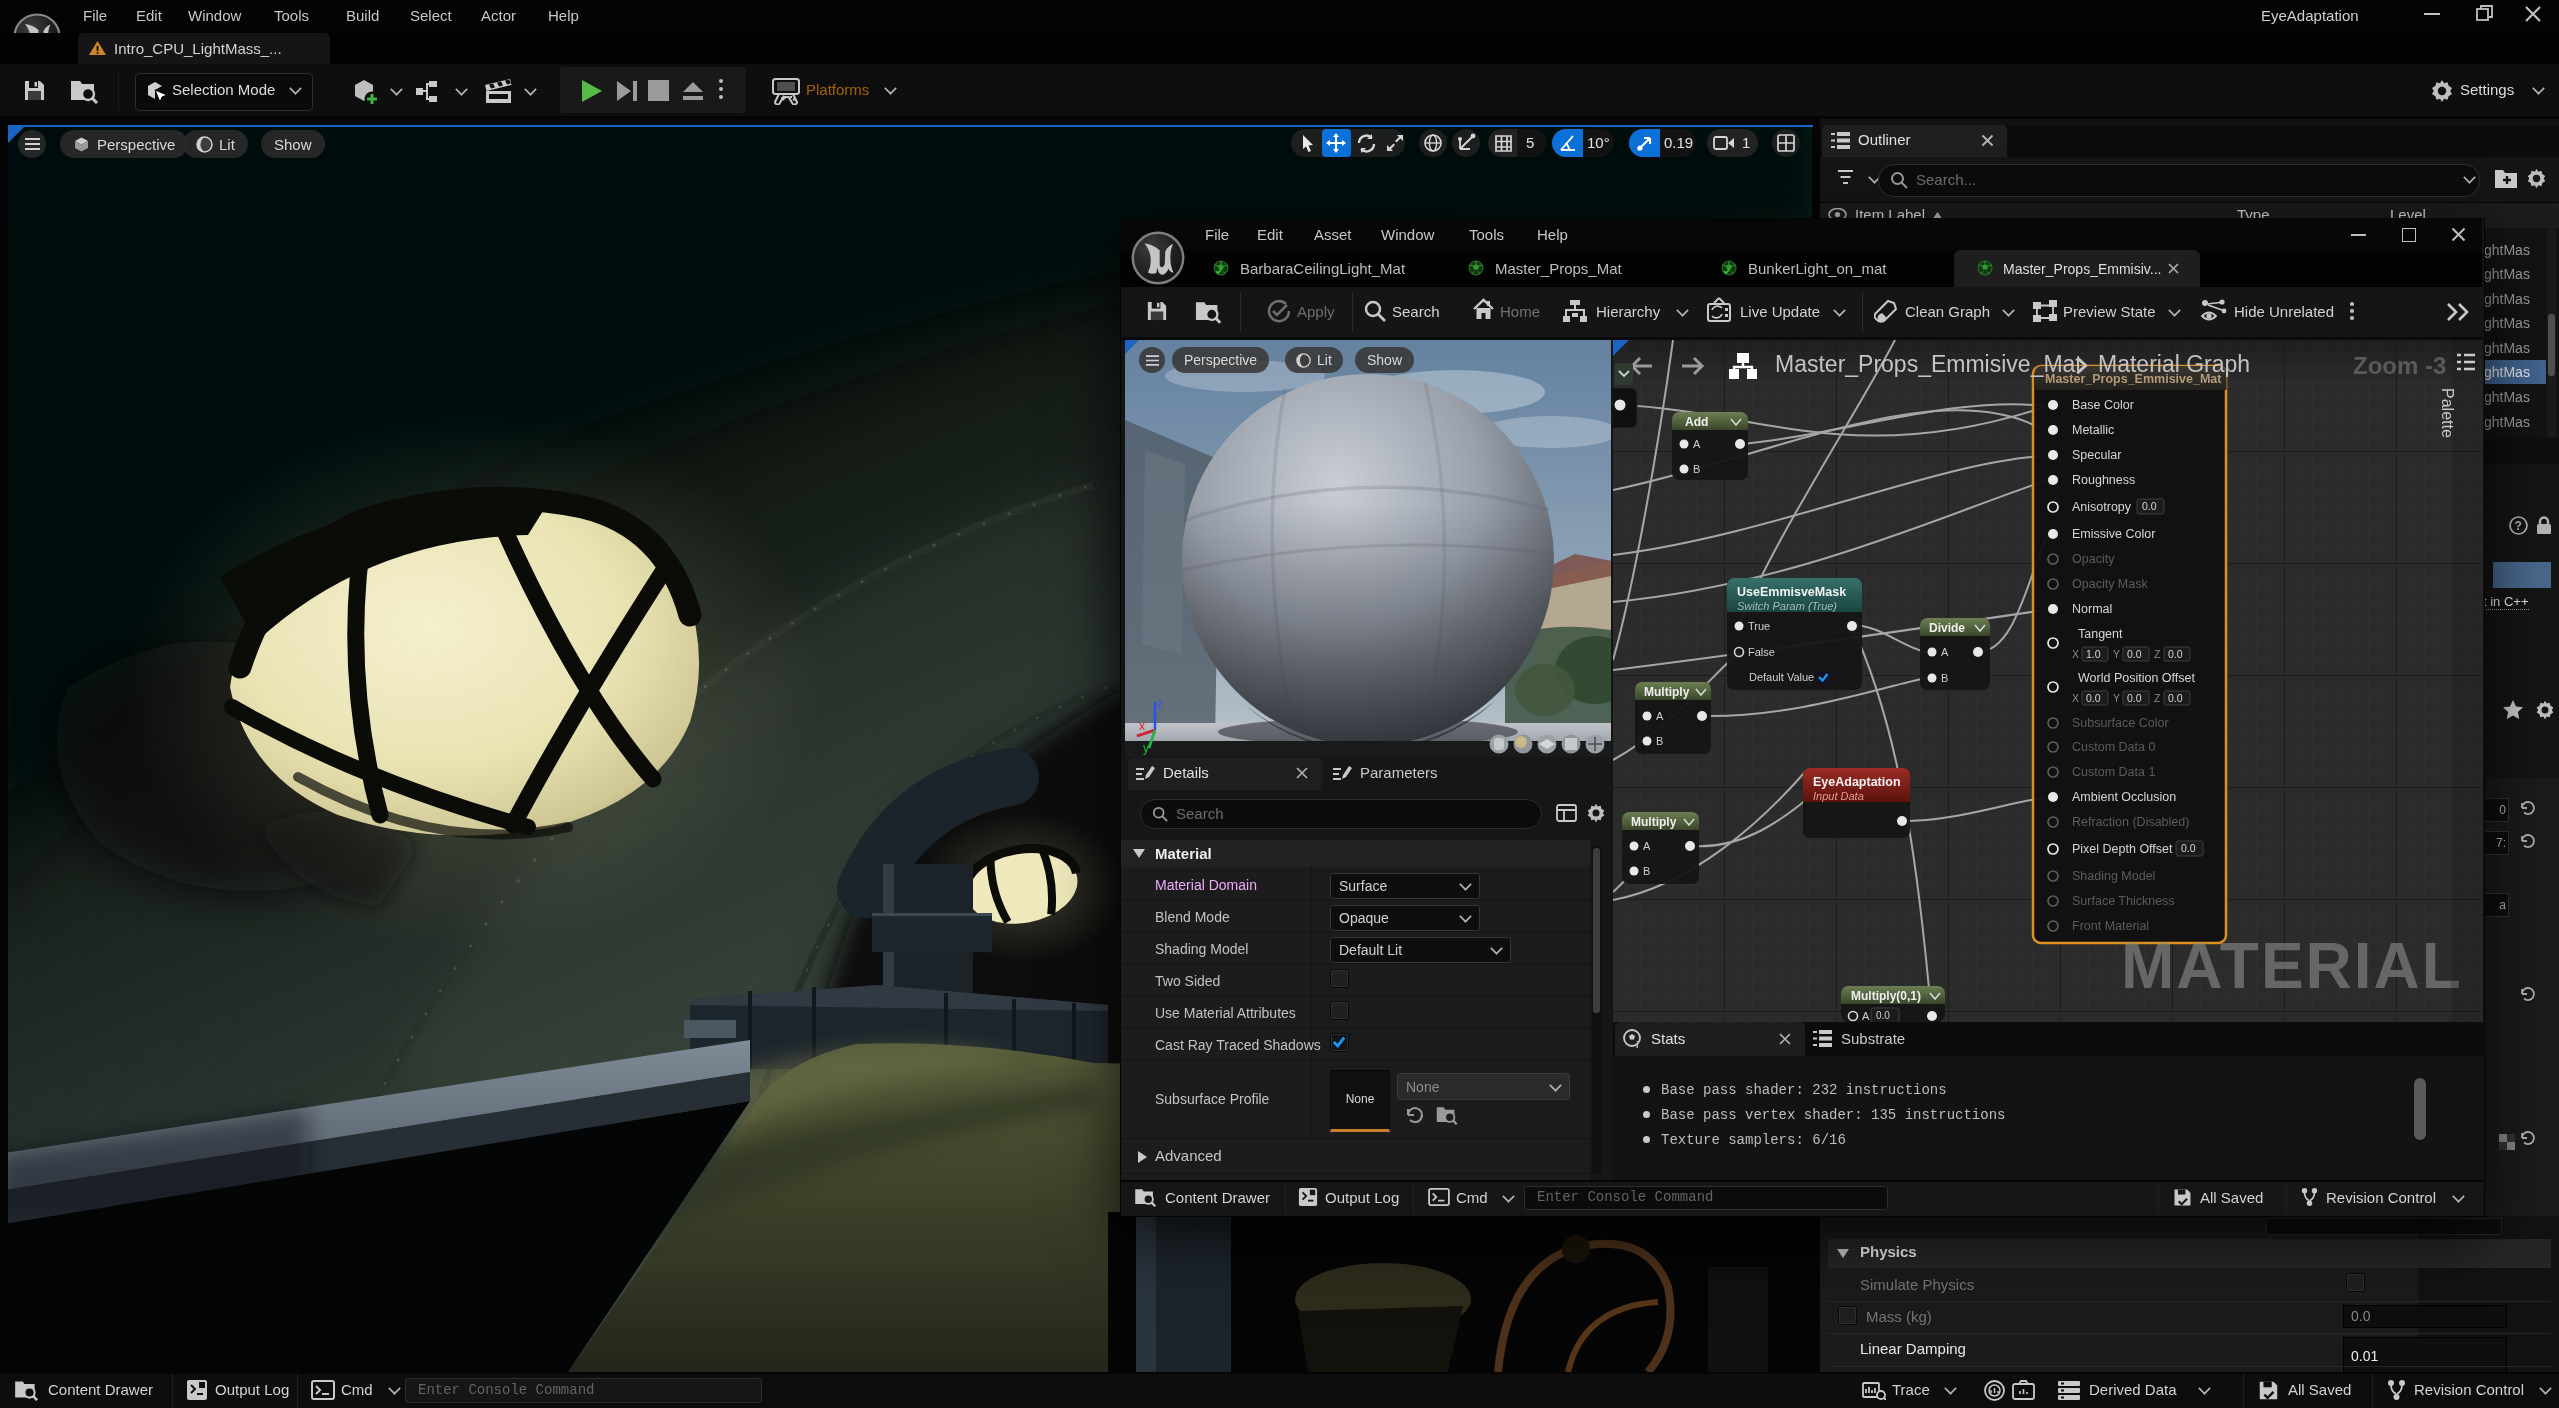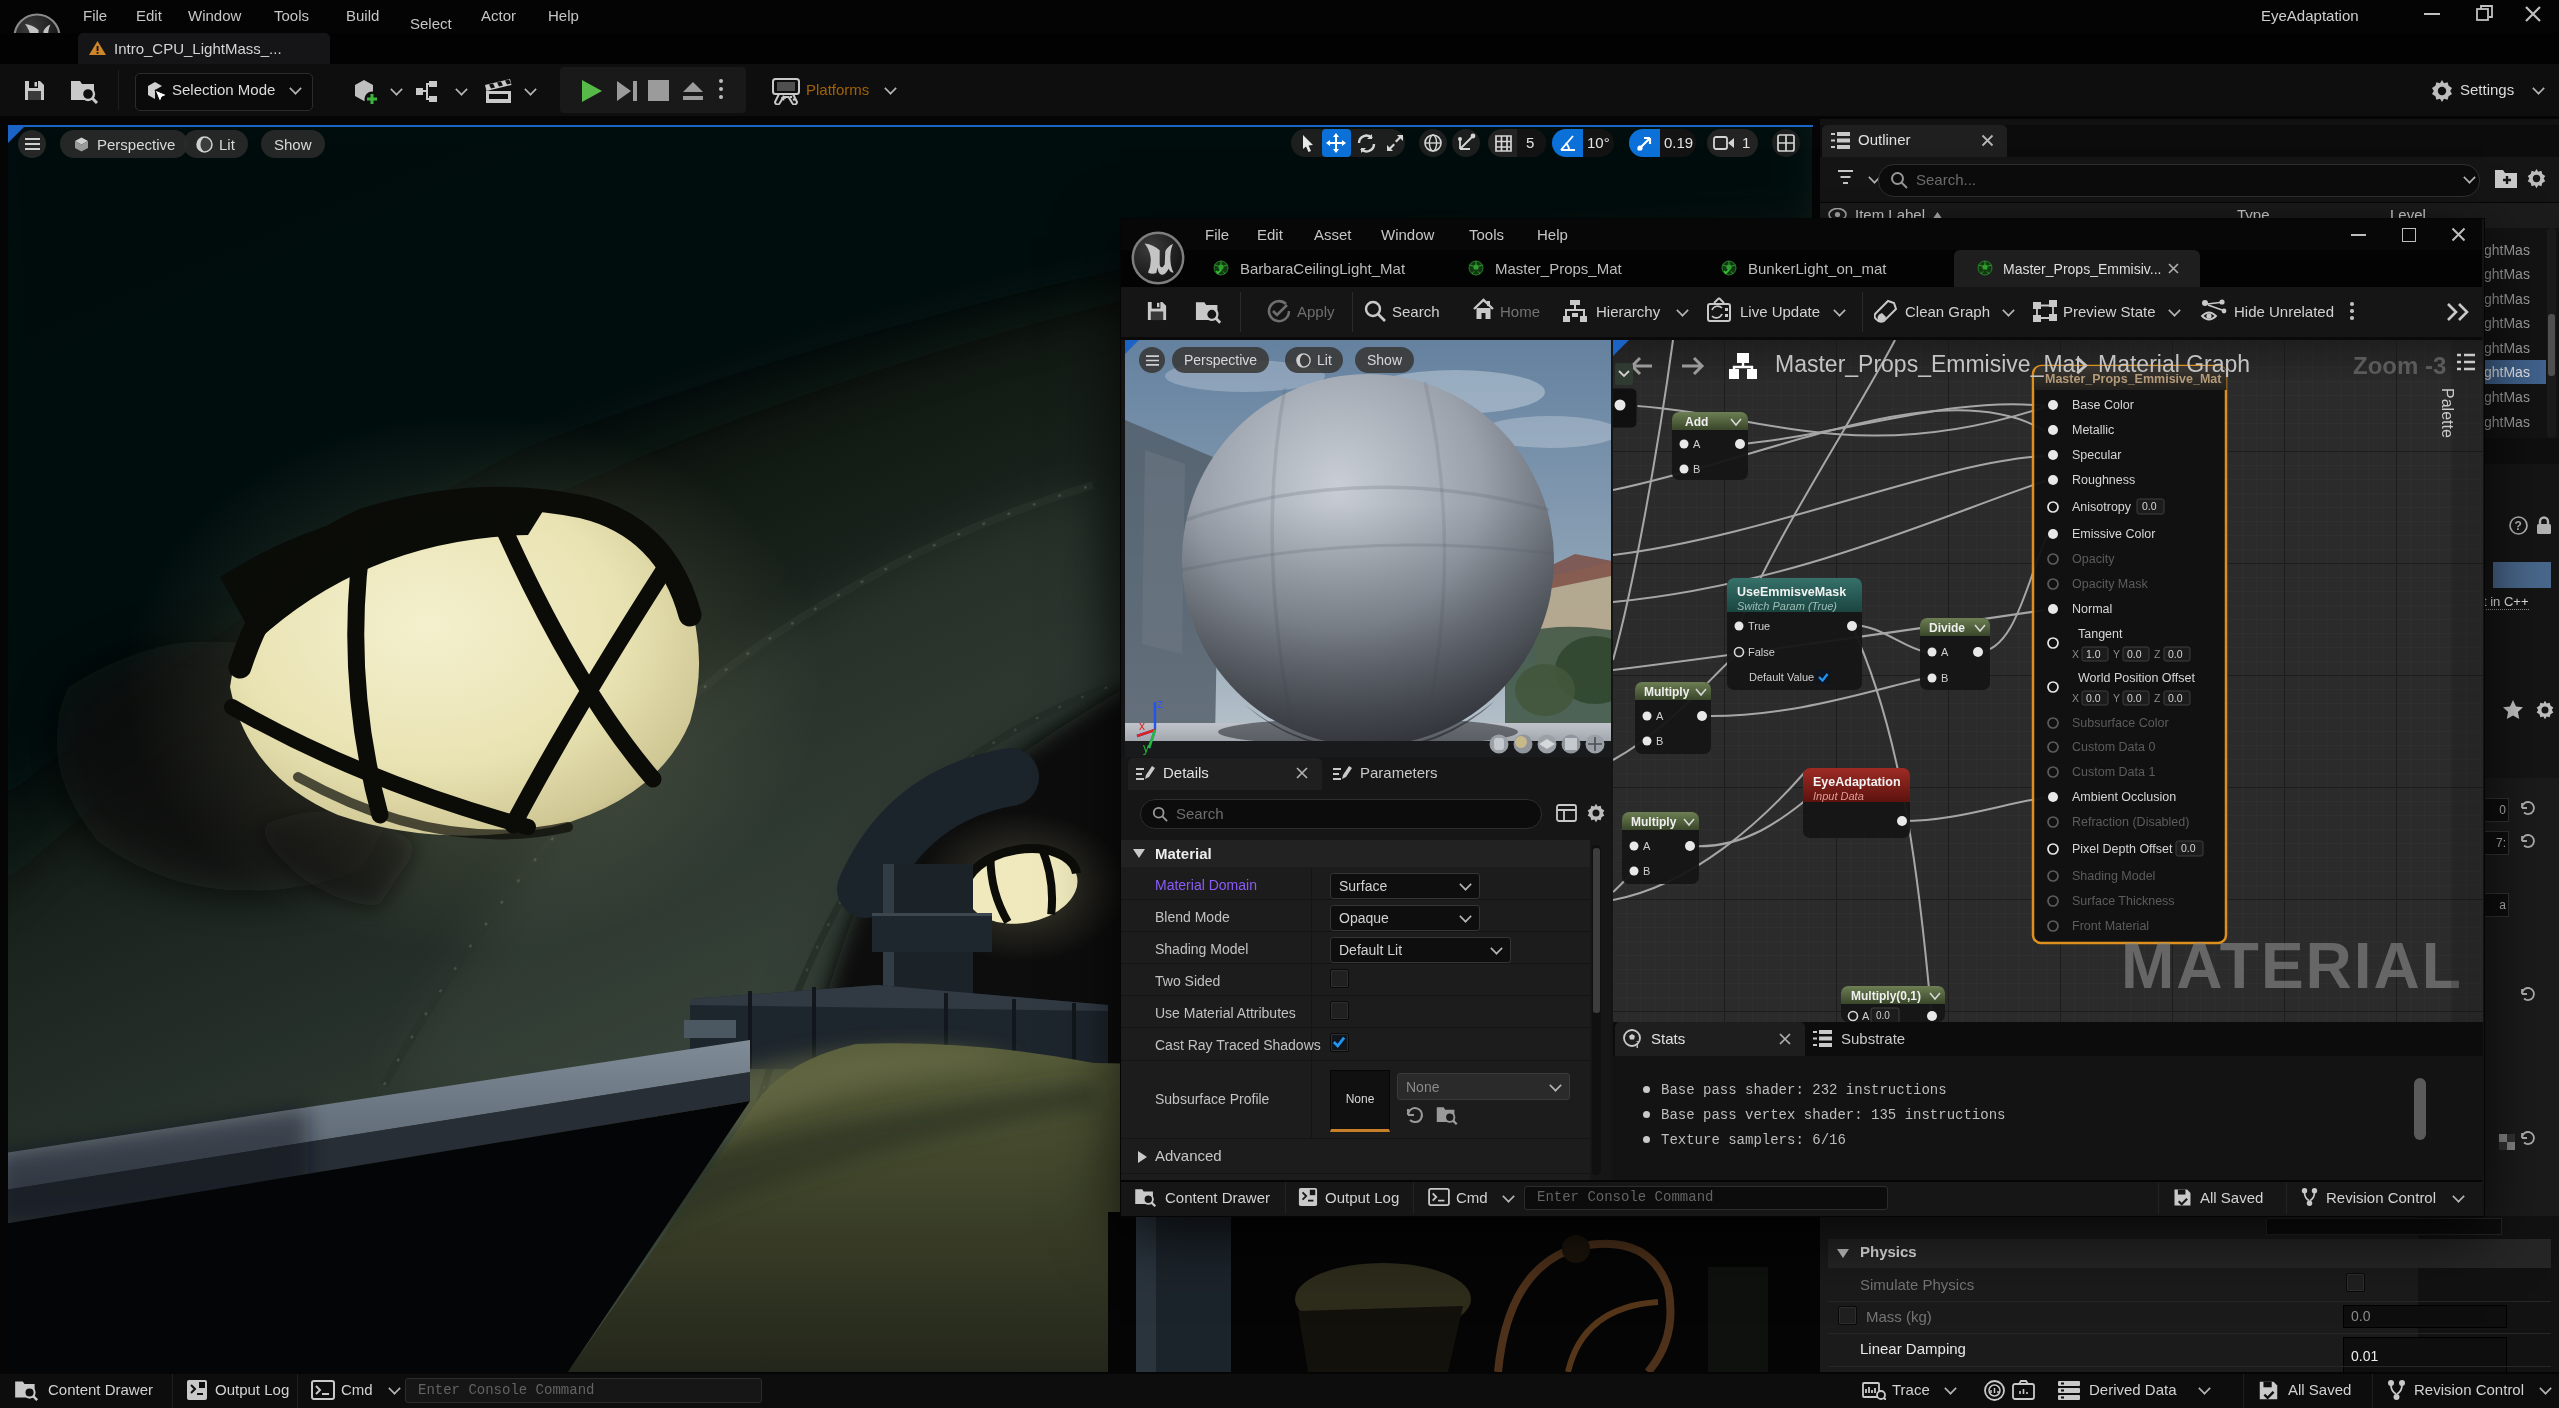--- a/index.html
+++ b/index.html
@@ -17,21 +17,21 @@
 </head>
 <body>
 <div id="root">
 
 <div class="r" style="left:0;top:0;width:2559px;height:33px;background:#040404;"></div>
 <div class="tx" style="left:83px;top:7px;">File</div>
 <div class="tx" style="left:136px;top:7px;">Edit</div>
 <div class="tx" style="left:188px;top:7px;">Window</div>
 <div class="tx" style="left:274px;top:7px;">Tools</div>
 <div class="tx" style="left:346px;top:7px;">Build</div>
-<div class="tx" style="left:410px;top:15px;">Select</div>
+<div class="tx" style="left:410px;top:7px;">Select</div>
 <div class="tx" style="left:481px;top:7px;">Actor</div>
 <div class="tx" style="left:548px;top:7px;">Help</div>
 <div class="tx" style="left:2261px;top:7px;color:#cfcfcf;">EyeAdaptation</div>
 
 <div class="r" style="left:2424px;top:13px;width:16px;height:2px;background:#c0c0c0;"></div>
 <svg class="r" style="left:2476px;top:5px;" width="17" height="17" viewBox="0 0 17 17">
       <rect x="1" y="4" width="11" height="11" fill="none" stroke="#c0c0c0" stroke-width="1.8"></rect>
       <path d="M5 4 V1 h11 v11 h-3" fill="none" stroke="#c0c0c0" stroke-width="1.8"></path>
     </svg>
 <svg class="r" style="left:2524px;top:5px;" width="18" height="18" viewBox="0 0 18 18">
@@ -758,21 +758,21 @@
       <circle cx="12" cy="12" r="4.2" fill="#161616"></circle>
     </svg>
 
 <div class="r" style="left:1121px;top:840px;width:469px;height:27px;background:#222222;"></div>
 <svg class="r" style="left:1133px;top:849px;" width="12" height="9" viewBox="0 0 12 9">
       <path d="M0 0 H12 L6 9 Z" fill="#c9c9c9"></path>
     </svg>
 <div class="tx" style="left:1155px;top:845px;color:#ededed;font-weight:bold;">Material</div>
 <div class="r" style="left:1121px;top:867px;width:469px;height:313px;background:#1c1c1c;"></div>
 <div class="sep" style="left:1311px;top:868px;height:270px;background:#141414;"></div>
-<div class="tx" style="left:1155px;top:877px;font-size:14px;color:#8b5cf6;">Material Domain</div>
+<div class="tx" style="left:1155px;top:877px;font-size:14px;color:#f0abfc;">Material Domain</div>
 <div class="ddl" style="left:1330px;top:873px;width:132px;height:24px;">Surface<span class="chev" style="margin-top:-3px;"></span></div>
 <div class="row-line" style="left:1121px;top:899px;width:469px;"></div>
 <div class="tx" style="left:1155px;top:909px;font-size:14px;color:#c2c2c2;">Blend Mode</div>
 <div class="ddl" style="left:1330px;top:905px;width:132px;height:24px;">Opaque<span class="chev" style="margin-top:-3px;"></span></div>
 <div class="row-line" style="left:1121px;top:931px;width:469px;"></div>
 <div class="tx" style="left:1155px;top:941px;font-size:14px;color:#c2c2c2;">Shading Model</div>
 <div class="ddl" style="left:1330px;top:937px;width:163px;height:24px;">Default Lit<span class="chev" style="margin-top:-3px;"></span></div>
 <div class="row-line" style="left:1121px;top:963px;width:469px;"></div>
 <div class="tx" style="left:1155px;top:973px;font-size:14px;color:#c2c2c2;">Two Sided</div>
 <div class="cb" style="left:1330px;top:969px;"></div>

